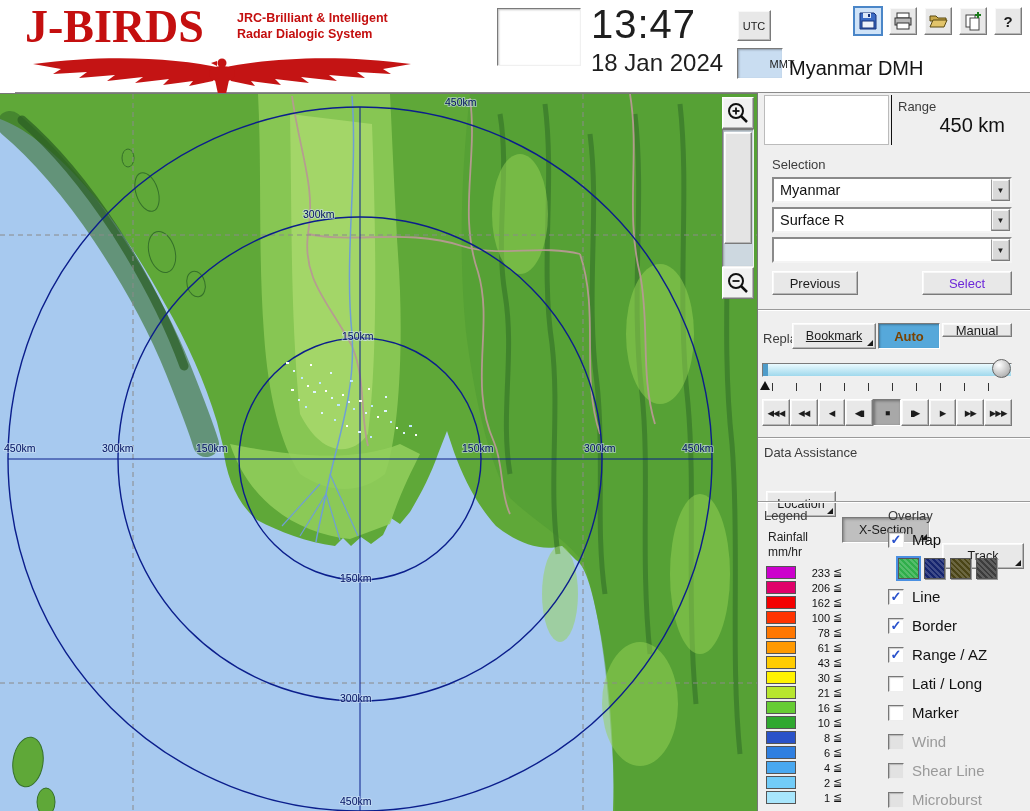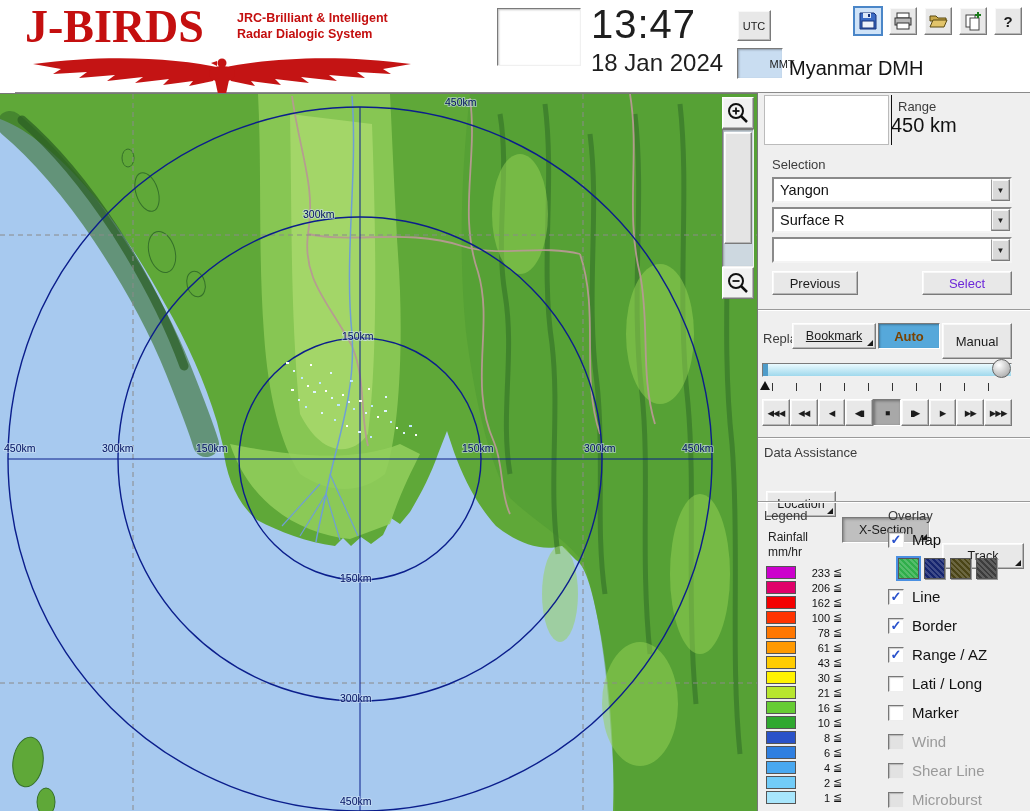--- a/index.html
+++ b/index.html
@@ -50,21 +50,21 @@
 
   
   .panel { position:absolute; left:757px; top:93px; width:273px; height:718px;
            background:#efefef; border-left:1px solid #777; overflow:hidden; }
   .plabel { font-size:13px; color:#3c3c3c; }
   .divider { position:absolute; left:0; width:273px; height:2px;
              border-top:1px solid #9a9a9a; border-bottom:1px solid #ffffff; }
   .range-box { position:absolute; left:6px; top:2px; width:125px; height:50px; background:#fff;
                border:1px solid #bbb; }
   .range-line { position:absolute; left:133px; top:2px; width:1px; height:50px; background:#111; }
-  .range-value { position:absolute; left:133px; top:21px; width:114px; 
+  .range-value { position:absolute; left:133px; top:21px; width:114px; text-align:right;
                  font-size:20px; color:#111; }
   .dropdown { position:absolute; left:14px; width:240px; height:26px; background:#fff;
               border:2px solid; border-color:#8a8a8a #f4f4f4 #f4f4f4 #8a8a8a;
               display:flex; align-items:center; }
   .dd-text { flex:1; padding-left:6px; font-size:14.5px; color:#111; white-space:nowrap; overflow:hidden; }
   .dd-btn { width:19px; height:100%; background:#d9d9d9; border-left:1px solid #9a9a9a;
             display:flex; align-items:center; justify-content:center; font-size:8px; color:#222; cursor:pointer; }
   .cmd-btn { font-size:13px; height:24px; }
   .disabled-btn { color:#6d28d9; }
   .mode-auto { background:#56a8da; color:#7a4200; font-weight:bold;
@@ -337,41 +337,41 @@
   <div class="panel">
 
     <div class="range-box"></div>
     <div class="range-line"></div>
     <div class="abs plabel" style="left:140px; top:6px;">Range</div>
     <div class="range-value">450 km</div>
 
     <div class="abs plabel" style="left:14px; top:64px;">Selection</div>
 
     <div class="dropdown" style="top:84px;">
-      <span class="dd-text">Yangon</span>
+      <span class="dd-text">Myanmar</span>
       <span class="dd-btn btn3d">▼</span>
     </div>
     <div class="dropdown" style="top:114px;">
       <span class="dd-text">Surface R</span>
       <span class="dd-btn btn3d">▼</span>
     </div>
     <div class="dropdown" style="top:144px;">
       <span class="dd-text"></span>
       <span class="dd-btn btn3d">▼</span>
     </div>
 
     <button class="btn3d cmd-btn abs" style="left:14px; top:178px; width:86px;">Previous</button>
     <button class="btn3d cmd-btn disabled-btn abs" style="left:164px; top:178px; width:90px;">Select</button>
 
     <div class="divider" style="top:216px;"></div>
 
     <div class="abs plabel" style="left:5px; top:238px;">Replay</div>
     <button class="btn3d corner abs" style="left:34px; top:230px; width:84px; height:26px; font-size:12.5px;text-decoration:underline;">Bookmark</button>
     <button class="btn3d mode-auto abs" style="left:120px; top:230px; width:62px; height:26px; font-size:13px;">Auto</button>
-    <button class="btn3d abs" style="left:184px; top:230px; width:70px; height:36px; font-size:13px;">Manual</button>
+    <button class="btn3d abs" style="left:184px; top:230px; width:70px; height:14px; font-size:13px;">Manual</button>
 
     <div class="slider-track"></div>
     <div class="slider-handle"></div>
     <div class="ruler"></div>
     <div class="ruler-tri"></div>
 
     <div class="playback" id="playbackRow">
         <button class="btn3d pb-btn">◀◀◀</button>
         <button class="btn3d pb-btn">◀◀</button>
         <button class="btn3d pb-btn">◀</button>

